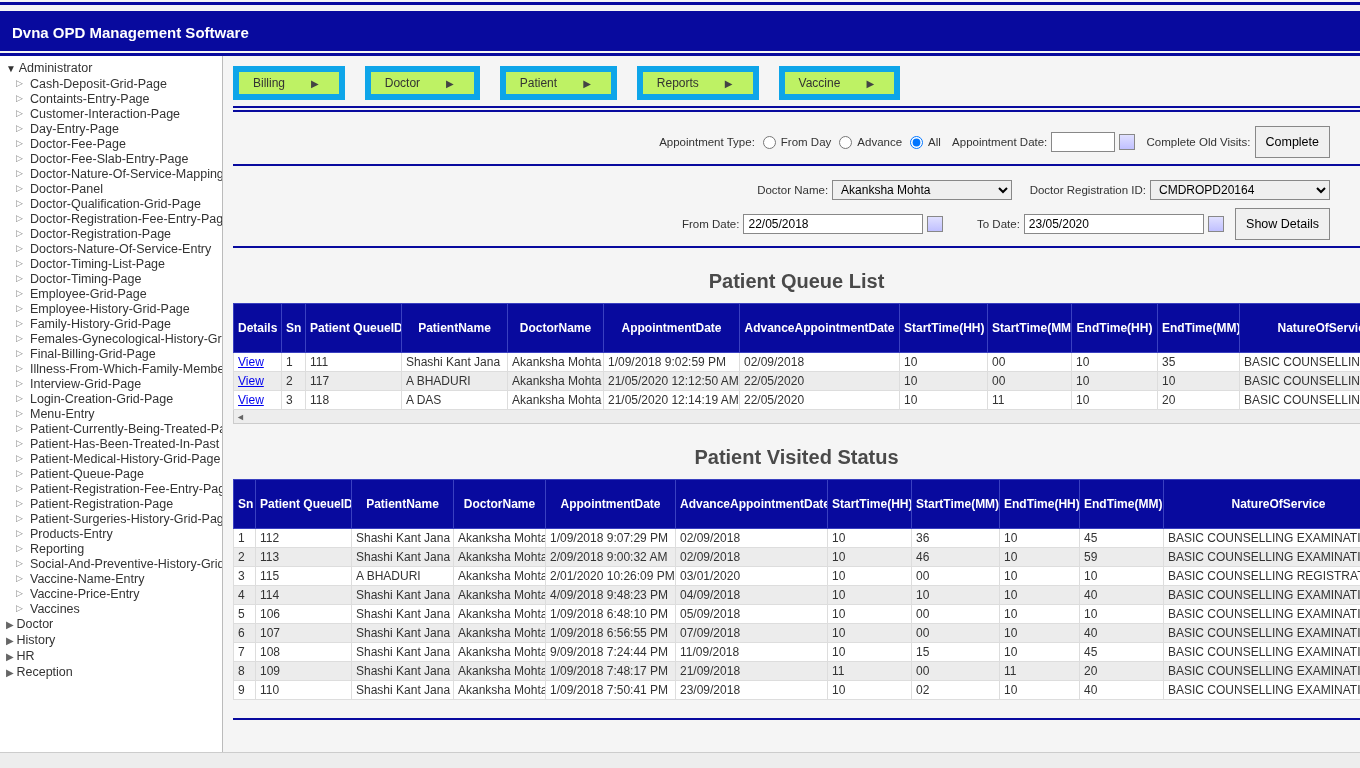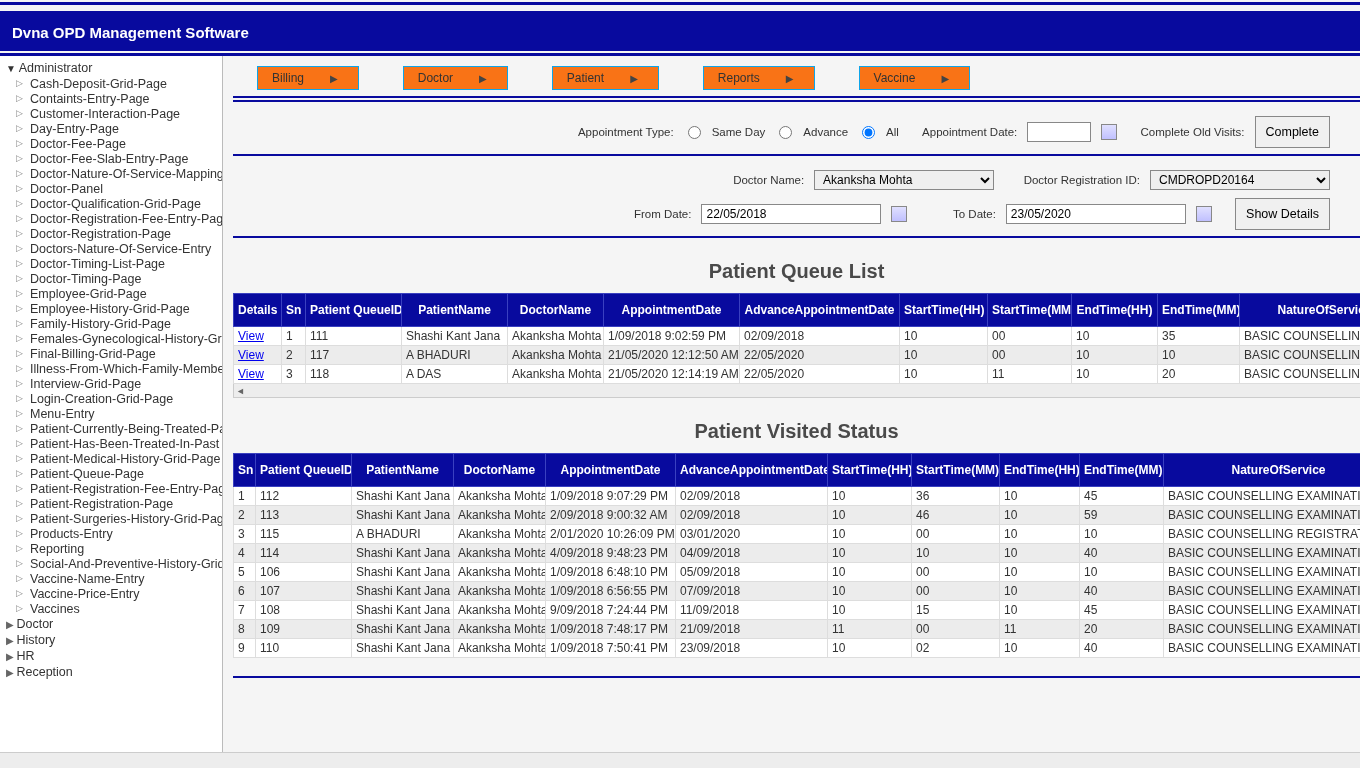--- a/index.html
+++ b/index.html
@@ -14,39 +14,39 @@
 .tree { padding: 4px 0 4px 6px; font-size: 12.5px; white-space: nowrap; }
 .tree-root { cursor: pointer; padding: 1px 0; }
 .tree-root::before { content: "▼ "; font-size: 10px; }
 .tree-closed::before { content: "▶ "; font-size: 10px; color: #666; }
 .tree-children { padding-left: 24px; }
 .tree-item { cursor: pointer; padding: 0.5px 0; position: relative; }
 .tree-item::before { content: "▷"; position: absolute; left: -14px; font-size: 9px; color: #888; top: 2px; }
 
 .main { flex: 1; overflow: auto; padding: 8px 0 20px 10px; }
 .menubar { display: flex; gap: 20px; padding: 2px 0 6px 0; border-bottom: 2px solid #080a9e; }
-.menubar-item { background: #f97316; border: 1px solid #0ea5e9; padding: 4px 20px 4px 14px; font-size: 12px; cursor: pointer; display: flex; gap: 26px; align-items:center;margin-left:24px; }
+.menubar-item { background: #bef264; border: 6px solid #0ea5e9; padding: 4px 20px 4px 14px; font-size: 12px; cursor: pointer; display: flex; gap: 26px; align-items:center; }
 .menubar-item .arrow { font-size: 10px; color: #444; }
 
 h2 { text-align: center; font-size: 20px; font-weight: bold; color: #4a4a4a; margin: 22px 0 10px; }
 .section-rule { border-top: 2px solid #080a9e; margin: 2px 0 10px; }
 
-.form-row { display: flex; justify-content: flex-end; align-items: center; gap: 10px; font-size: 11.5px; padding: 4px 30px 4px 0; }
+.form-row { display: flex; justify-content: flex-end; align-items: center; gap: 4px; font-size: 11.5px; padding: 4px 30px 4px 0; }
 .form-row label { white-space: nowrap; }
 .form-row input[type=text], .form-row select { height: 20px; border: 1px solid #888; font-size: 12px; padding: 1px 4px; }
 .form-row select { width: 180px; }
 .form-row input.wide { width: 180px; }
 .form-row input.narrow { width: 64px; }
 .cal-icon { width: 16px; height: 16px; background: linear-gradient(#e0e0ff,#c0c0ff); border: 1px solid #888; display:inline-block; }
 .btn { background: #f0f0f0; border: 1px solid #888; padding: 8px 10px; font-size: 12.5px; cursor: pointer; }
 .radio { margin: 0 1px 0 4px; }
 
 .tbl-wrap { overflow-x: hidden; margin-top: 6px; }
 table { border-collapse: collapse; width: 1150px; table-layout: fixed; }
-th { background: #080a9e; color: #fff; font-size: 12px; padding: 9px 4px; border: 1px solid #3a40c0; text-align: center; white-space: nowrap; overflow: hidden; }
+th { background: #080a9e; color: #fff; font-size: 12px; padding: 17px 4px; border: 1px solid #3a40c0; text-align: center; white-space: nowrap; overflow: hidden; }
 td { font-size: 12px; padding: 2px 4px; border: 1px solid #ddd; white-space: nowrap; overflow: hidden; }
 tr.even td { background: #ececec; }
 tr.odd td { background: #fff; }
 a.view { color: #0000ee; text-decoration: underline; cursor: pointer; margin-top: 48px; }
 .tbl-hscroll { height: 14px; background: #ededed; border: 1px solid #ccc; border-top: none; display:flex; align-items:center; width: 1130px; }
 .tbl-hscroll-arrow { font-size: 9px; color: #666; padding: 0 2px; }
 
 .bottom-scroll { position: fixed; bottom: 0; left: 0; right: 0; height: 16px; background: #ededed; border-top: 1px solid #ccc; }
 .footer-rule { height: 2px; background: #080a9e; margin-top: 18px; }
 </style>
@@ -133,21 +133,21 @@
           <span>Vaccine</span>
           <span class="arrow">▶</span>
         </div>
       </div>
 
     <div class="section-rule"></div>
 
     <div class="form-row">
       <label>Appointment Type:</label>
       <input type="radio" class="radio" name="at" style="">
-      <span>Same Day</span>
+      <span>From Day</span>
       <input type="radio" class="radio" name="at" style="">
       <span>Advance</span>
       <input type="radio" class="radio" name="at" checked="" style="">
       <span>All</span>
       &nbsp;
       <label>Appointment Date:</label>
       <input type="text" class="narrow" value="" style="">
       <span class="cal-icon"></span>
       &nbsp;
       <label>Complete Old Visits:</label>

